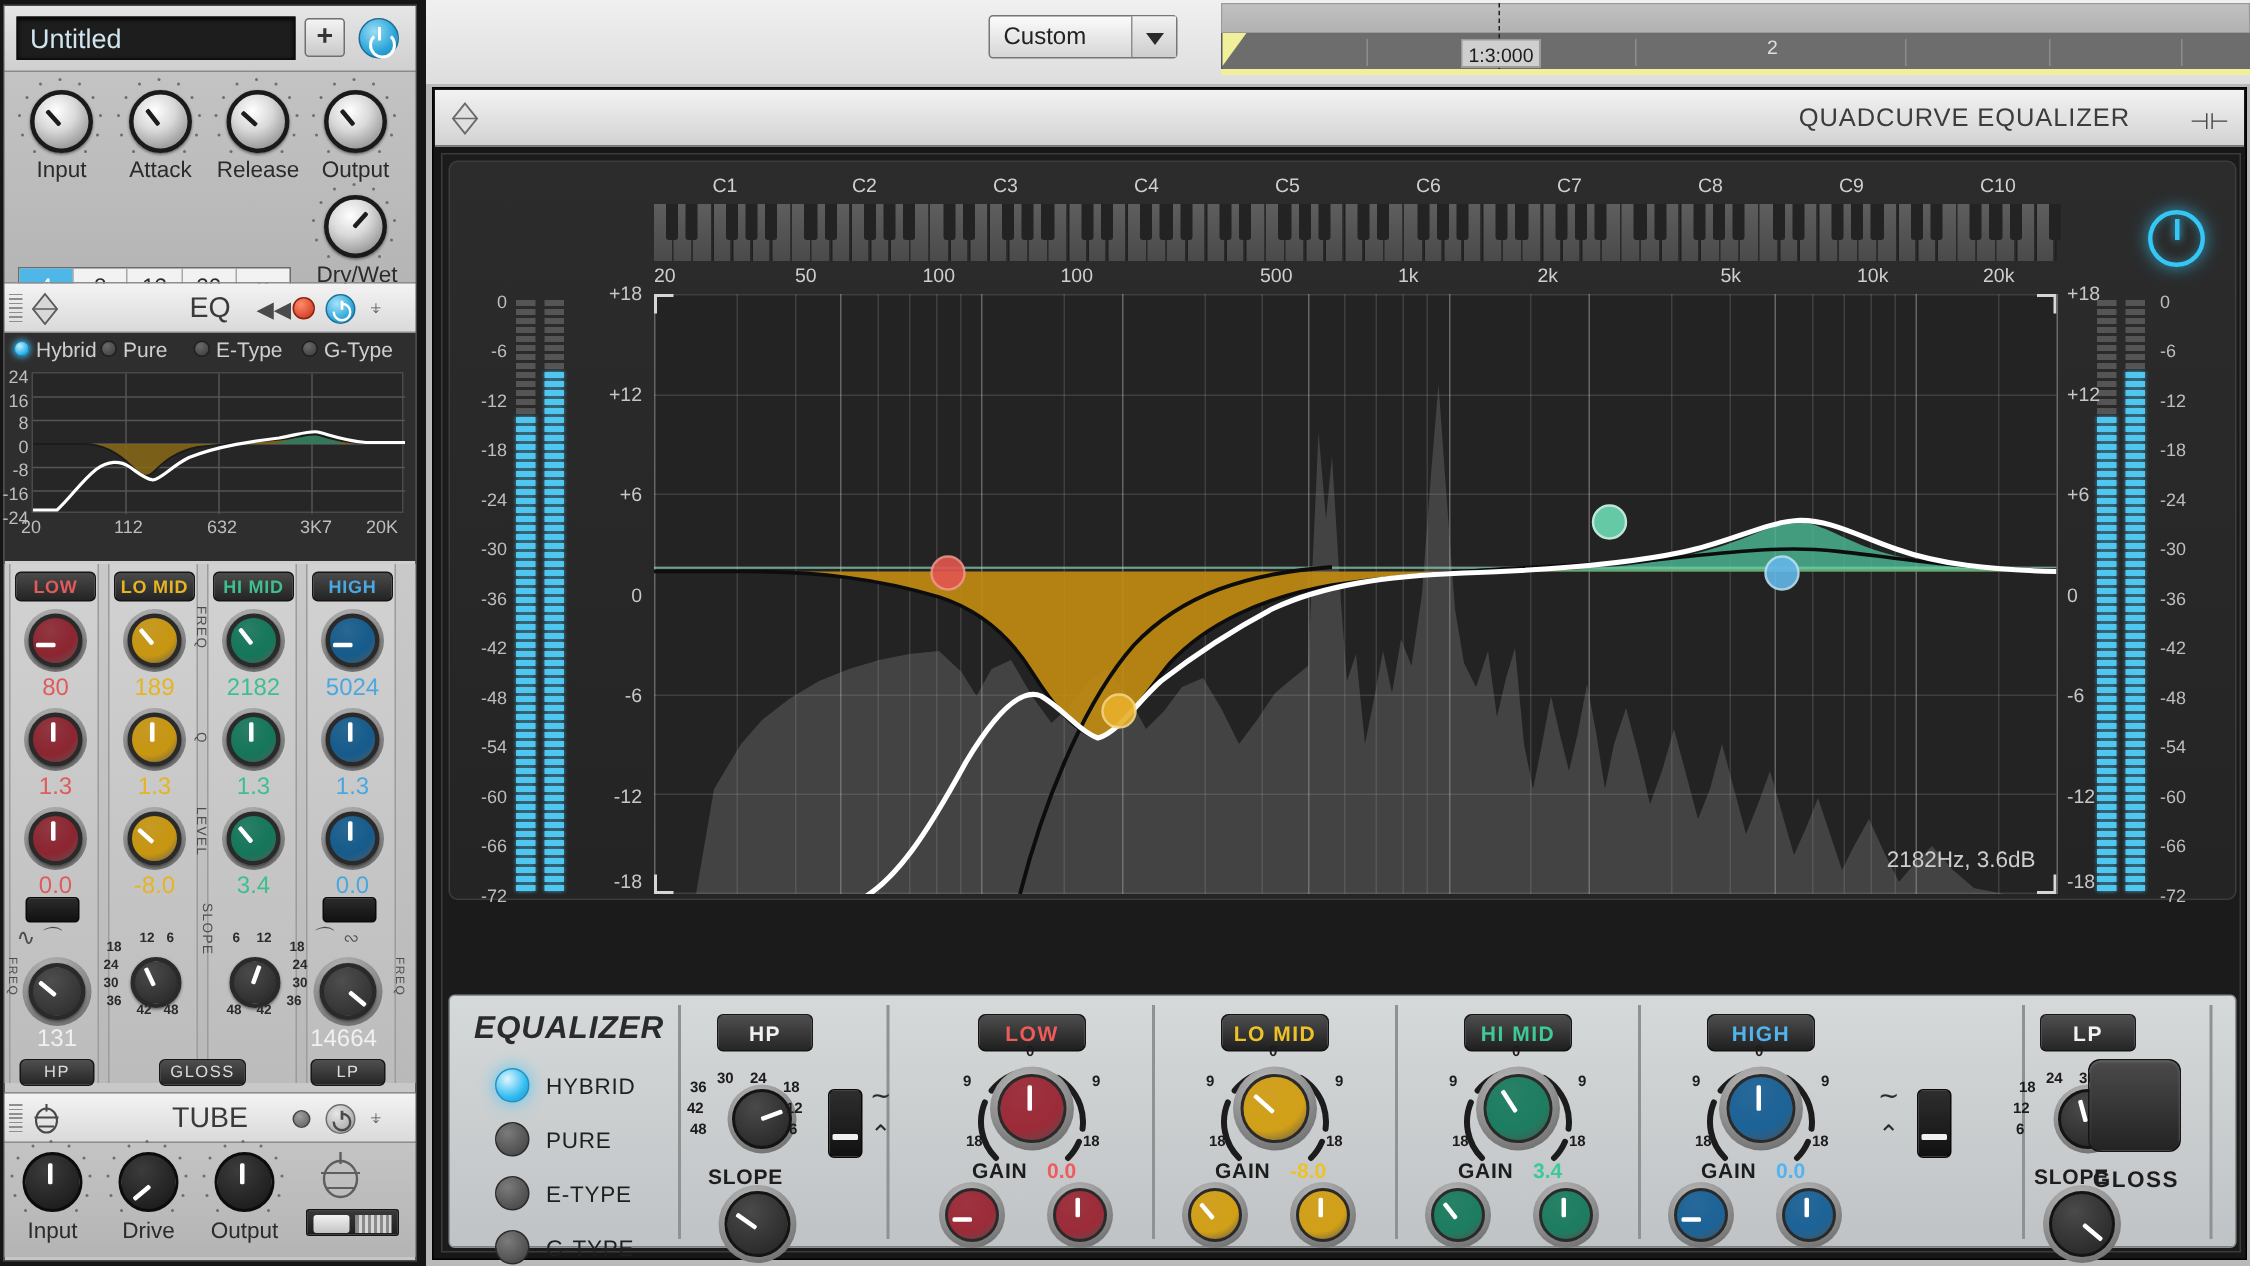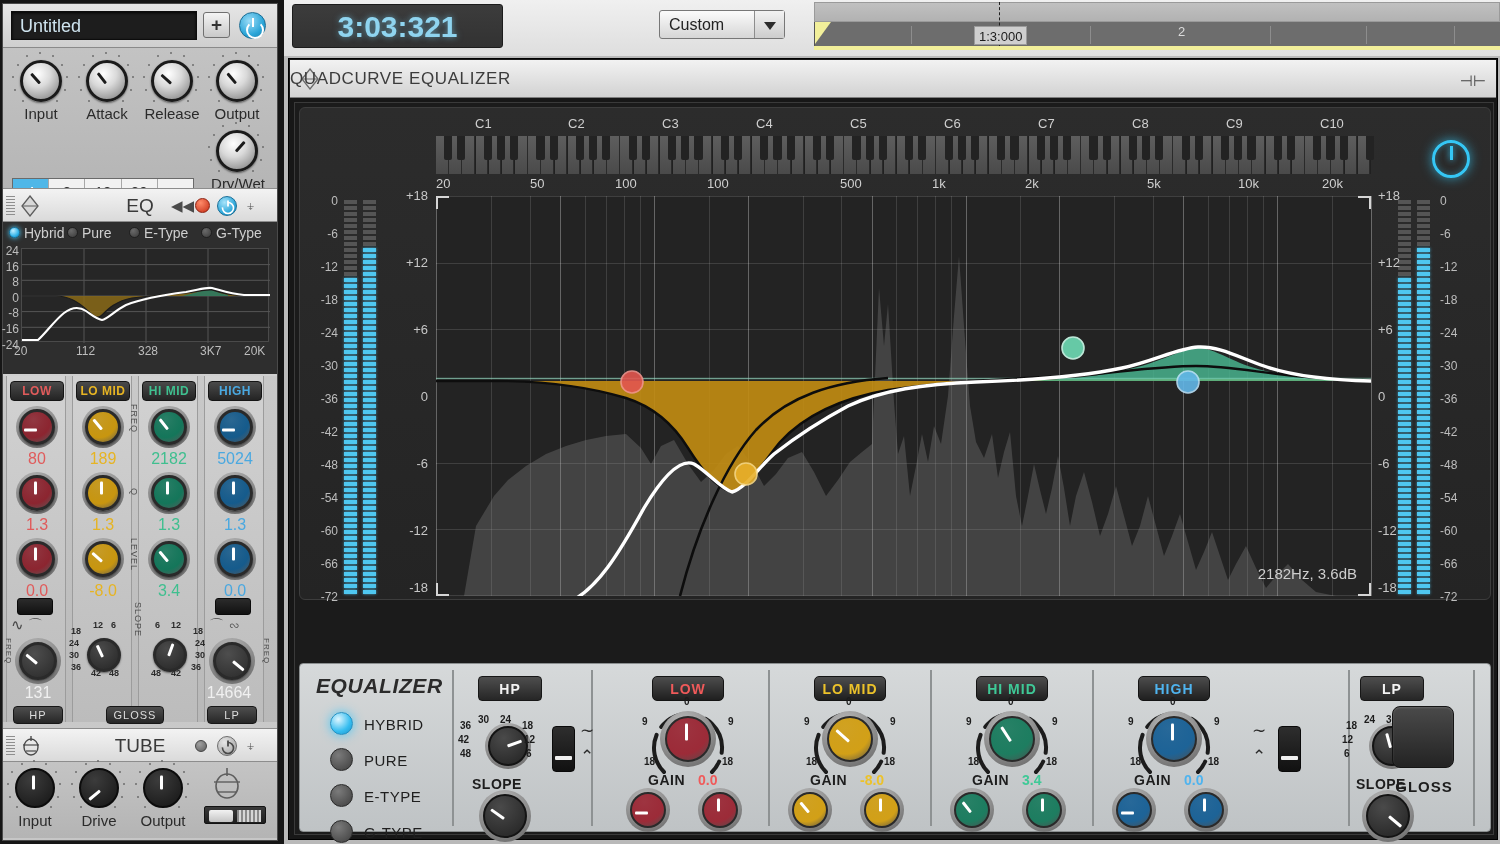--- a/index.html
+++ b/index.html
@@ -131,21 +131,21 @@
   .ruler .barnum{ position:absolute; top:22px; font-size:13px; color:#dcdcdc; }
   .ruler .play{ position:absolute; top:0; width:0; border-left:1px dashed #202020; height:44px; }
   .ruler .pos { position:absolute; top:24px; height:19px; background:#cfcfcf; color:#1c1c1c;
      font-size:13px; line-height:19px; padding:0 4px; border:1px solid #9b9b9b; }
 
   
   .plug { position:absolute; left:288px; top:58px; width:1210px; height:782px;
      background:#171717; border:1px solid #000; }
   .plug-head { position:absolute; left:1px; top:1px; width:1206px; height:38px;
      background:linear-gradient(#f2f2f2,#d2d2d2); border-bottom:1px solid #7e7e7e; }
-  .plug-title { position:absolute; left:0; top:0; width:1130px; text-align:left;
+  .plug-title { position:absolute; left:0; top:0; width:1130px; text-align:right;
      line-height:38px; font-size:17px; color:#3c3c3c; letter-spacing:.6px; }
 
   .plug-body { position:absolute; left:5px; top:43px; width:1200px; height:733px;
      background:#1b1b1b; border:1px solid #3a3a3a; }
 
   
   .gpanel { position:absolute; left:4px; top:4px; width:1192px; height:493px;
      background:linear-gradient(#2c2c2c,#242424); border-radius:6px; border:1px solid #3d3d3d; }
 
   .keys { position:absolute; left:136px; top:28px; width:935px; height:38px; background:#202020; }
@@ -381,21 +381,21 @@
       <div id="miniticks">
             <div class="mdb" style="left:-14px;top:22px;">24</div>
             <div class="mdb" style="left:-14px;top:37.6px;">16</div>
             <div class="mdb" style="left:-14px;top:53.2px;">8</div>
             <div class="mdb" style="left:-14px;top:68.8px;">0</div>
             <div class="mdb" style="left:-14px;top:84.4px;">-8</div>
             <div class="mdb" style="left:-14px;top:100px;">-16</div>
             <div class="mdb" style="left:-14px;top:115.6px;">-24</div>
             <div class="mdb" style="left:11px;top:122px;text-align:left;width:36px;">20</div>
             <div class="mdb" style="left:73px;top:122px;text-align:left;width:36px;">112</div>
-            <div class="mdb" style="left:135px;top:122px;text-align:left;width:36px;">328</div>
+            <div class="mdb" style="left:135px;top:122px;text-align:left;width:36px;">632</div>
             <div class="mdb" style="left:197px;top:122px;text-align:left;width:36px;">3K7</div>
             <div class="mdb" style="left:241px;top:122px;text-align:left;width:36px;">20K</div>
           </div>
     </div>
 
     <div class="strips" style="top:372px;height:346px;" id="strips">
           <div class="strip" style="left:3px;">
             <div class="bandtag" style="left:3px;top:5px;color:#e05b5b;">LOW</div>
             <div class="ring" style="left:9px;top:30px;width:42px;height:42px;"></div>
             <div style="position:absolute;left:12px;top:33px;">
@@ -638,21 +638,20 @@
       <div style="position:absolute;left:201px;top:44px;width:62px;height:18px;background:linear-gradient(#3a3a3a,#1e1e1e);border:1px solid #131313;border-radius:2px;">
         <i style="position:absolute;left:4px;top:3px;width:24px;height:12px;background:linear-gradient(#f2f2f2,#c4c4c4);border-radius:2px;display:block;"></i>
         <i style="position:absolute;right:4px;top:3px;width:24px;height:12px;background:repeating-linear-gradient(90deg,#8a8a8a 0 2px,#d6d6d6 2px 4px);display:block;"></i>
       </div>
     </div>
 
    </div>
   </div>
 
   <div class="topbar">
-    <div class="timedisp">3:03:321</div>
     <div class="preset">
       <span>Custom</span>
       <div class="dd"></div>
     </div>
     <div class="ruler">
       <div class="top"></div>
       <div class="bar"></div>
       <div class="flag"></div>
       <div class="tick" style="left:97px;"></div>
         <div class="tick" style="left:276px;"></div>

